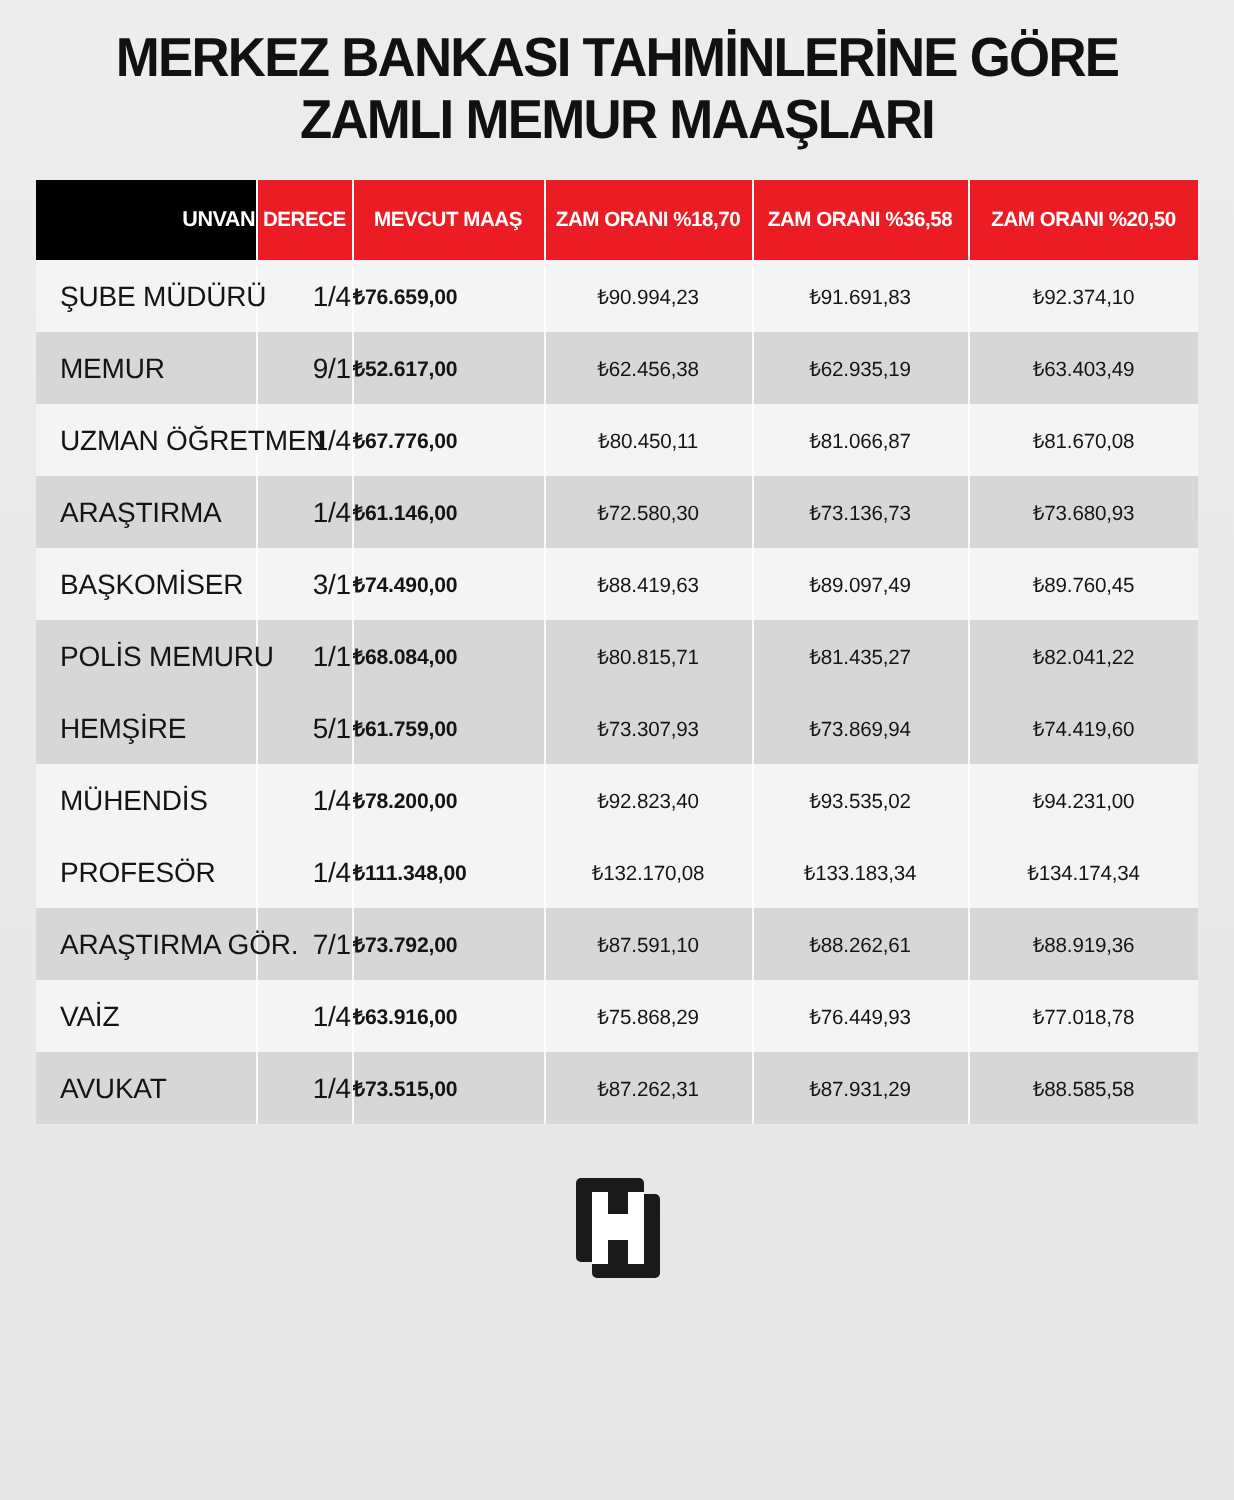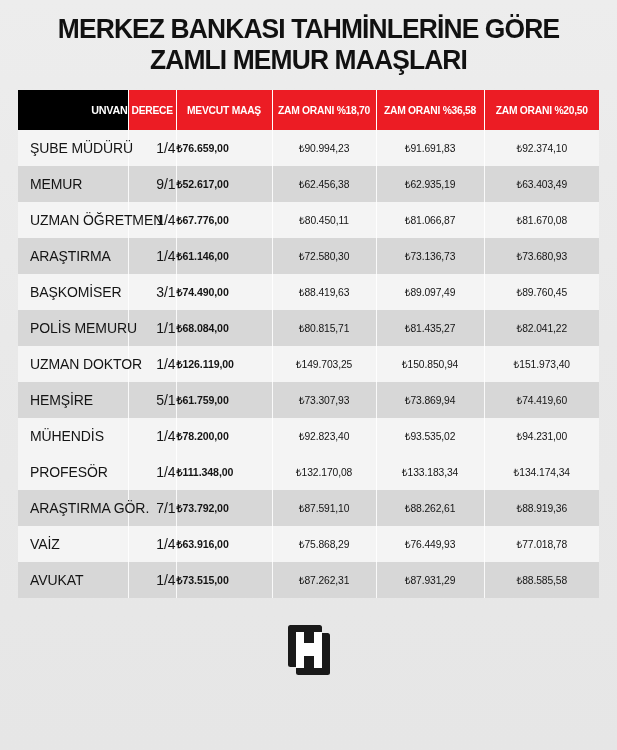--- a/index.html
+++ b/index.html
@@ -209,28 +209,20 @@
             <td class="cell-zam">₺89.760,45</td>
           </tr>
           <tr class="even">
             <td class="cell-unvan">POLİS MEMURU</td>
             <td class="cell-derece">1/1</td>
             <td class="cell-mevcut">₺68.084,00</td>
             <td class="cell-zam">₺80.815,71</td>
             <td class="cell-zam">₺81.435,27</td>
             <td class="cell-zam">₺82.041,22</td>
           </tr>
-          <tr class="odd">
-            <td class="cell-unvan">UZMAN DOKTOR</td>
-            <td class="cell-derece">1/4</td>
-            <td class="cell-mevcut">₺126.119,00</td>
-            <td class="cell-zam">₺149.703,25</td>
-            <td class="cell-zam">₺150.850,94</td>
-            <td class="cell-zam">₺151.973,40</td>
-          </tr>
           <tr class="even">
             <td class="cell-unvan">HEMŞİRE</td>
             <td class="cell-derece">5/1</td>
             <td class="cell-mevcut">₺61.759,00</td>
             <td class="cell-zam">₺73.307,93</td>
             <td class="cell-zam">₺73.869,94</td>
             <td class="cell-zam">₺74.419,60</td>
           </tr>
           <tr class="odd">
             <td class="cell-unvan">MÜHENDİS</td>

